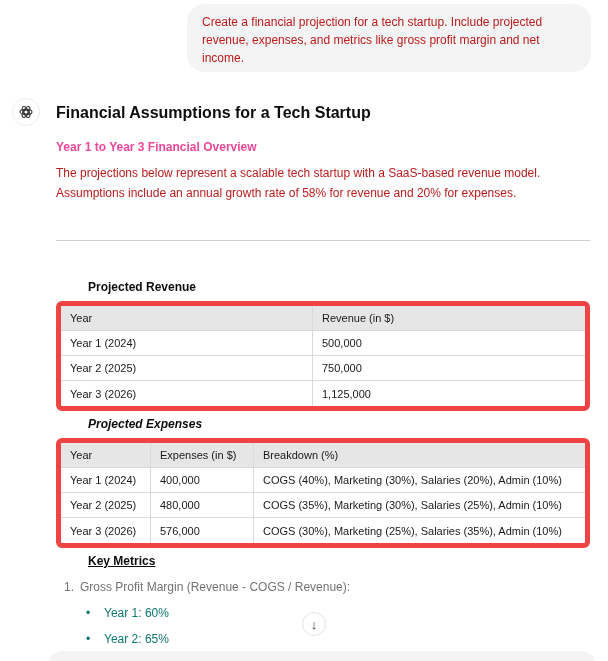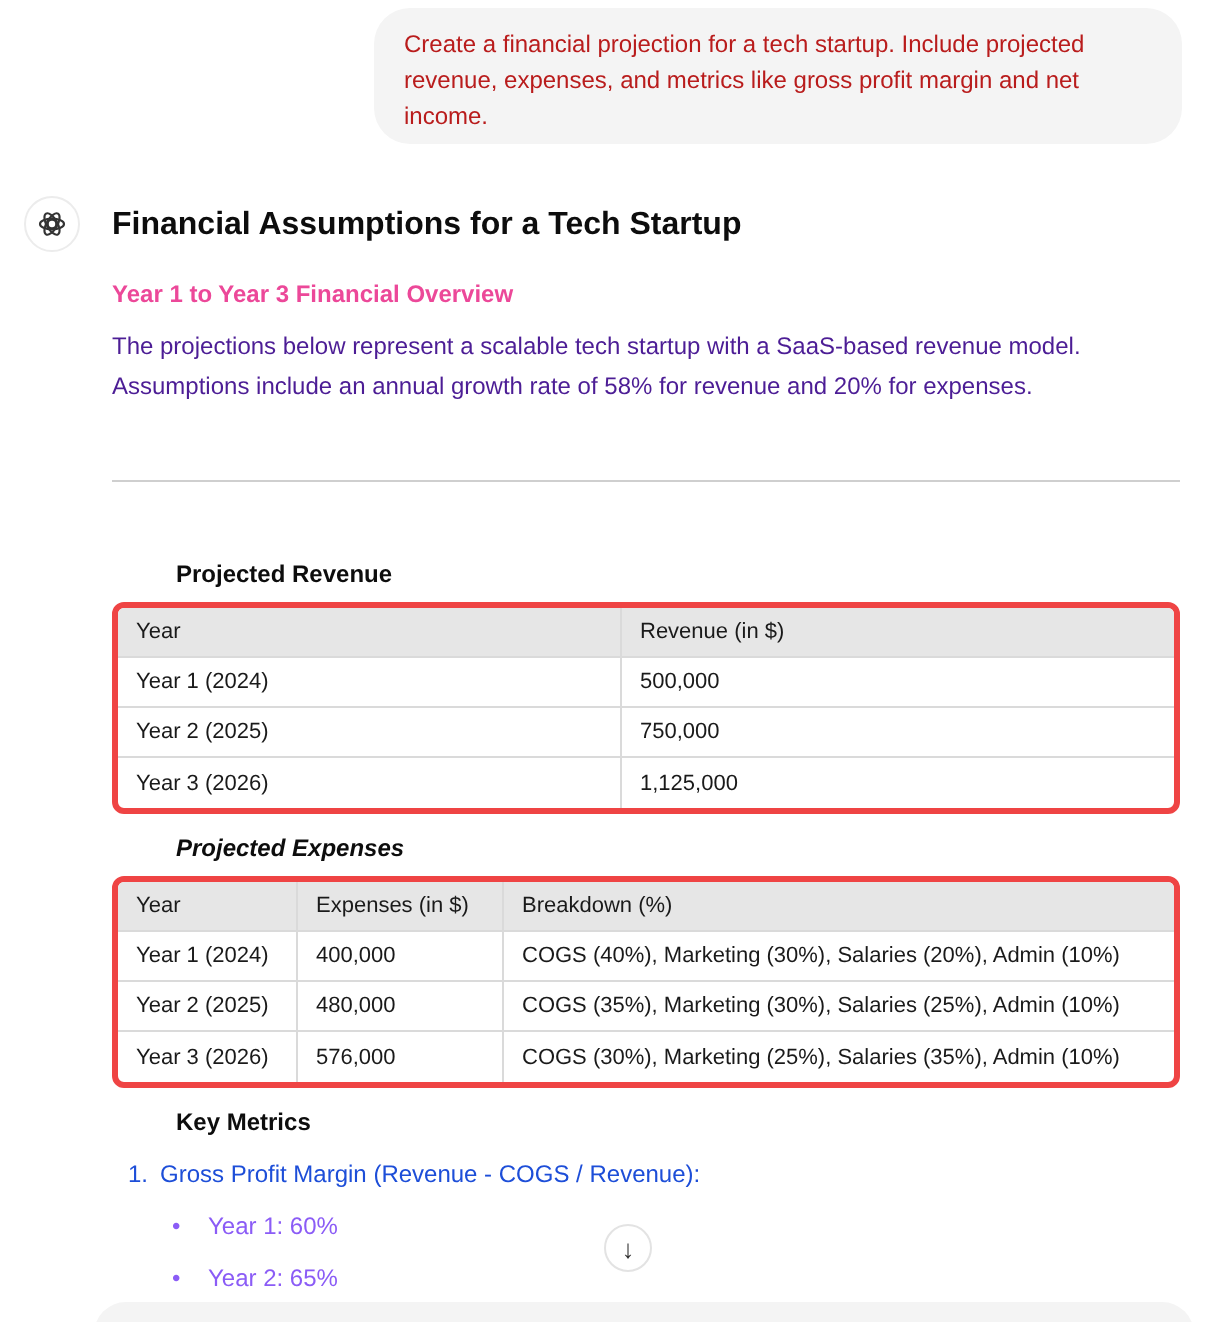--- a/index.html
+++ b/index.html
@@ -13,43 +13,43 @@
   }
 
   .assistant-avatar {
     position: absolute; left: 12px; top: 98px; width: 28px; height: 28px;
     border-radius: 50%; border: 1px solid #ececec; background: #fff;
     display: flex; align-items: center; justify-content: center;
   }
 
   .title { position: absolute; left: 56px; top: 104px; font-size: 16px; font-weight: bold; color: #0d0d0d; }
   .subtitle { position: absolute; left: 56px; top: 140px; font-size: 12px; font-weight: bold; color: #ec4899; }
-  .para { position: absolute; left: 56px; top: 163px; width: 534px; font-size: 12px; line-height: 20px; color: #4c1d95; }
+  .para { position: absolute; left: 56px; top: 163px; width: 534px; font-size: 12px; line-height: 20px; color: #b91c1c; }
   .divider { position: absolute; left: 56px; top: 240px; width: 534px; height: 1px; background: #cfcfcf; }
 
   .section-heading { position: absolute; left: 56px; font-size: 12px; font-weight: bold; color: #0d0d0d; padding-left: 32px; }
 
   table.data-table {
     position: absolute; left: 56px; width: 534px;
     border-collapse: separate; border-spacing: 0;
-    border: 3px solid #ef4444; border-radius: 6px; overflow: hidden;
+    border: 5px solid #ef4444; border-radius: 6px; overflow: hidden;
     font-size: 11px; color: #1a1a1a;
   }
   table.data-table th, table.data-table td {
     text-align: left; font-weight: normal; padding: 0 9px;
     height: 25px; border-bottom: 1px solid #dadada; border-right: 1px solid #dadada;
   }
   table.data-table th { background: #e6e6e6; }
   table.data-table tr:last-child td { border-bottom: none; }
   table.data-table th:last-child, table.data-table td:last-child { border-right: none; }
 
-  .metric-item { position: absolute; left: 64px; top: 580px; font-size: 12px; color: #1d4ed8; }
+  .metric-item { position: absolute; left: 64px; top: 580px; font-size: 12px; color: #737373; }
   .metric-item .num { display: inline-block; width: 16px; }
   .metric-item .label { font-weight: normal; }
-  .bullet { position: absolute; left: 86px; font-size: 12px; color: #8b5cf6; }
+  .bullet { position: absolute; left: 86px; font-size: 12px; color: #0f766e; }
   .bullet .dot { display: inline-block; width: 18px; }
 
   .scroll-down {
     position: absolute; left: 302px; top: 612px; width: 24px; height: 24px;
     border-radius: 50%; border: 1px solid #e3e3e3; background: #fff;
     display: flex; align-items: center; justify-content: center;
     font-size: 13px; color: #333;
   }
 
   .composer {
@@ -126,21 +126,21 @@
       <td>COGS (35%), Marketing (30%), Salaries (25%), Admin (10%)</td>
     </tr>
     <tr>
       <td>Year 3 (2026)</td>
       <td>576,000</td>
       <td>COGS (30%), Marketing (25%), Salaries (35%), Admin (10%)</td>
     </tr>
   </tbody>
 </table>
 
-<div class="section-heading" style="top:554px;">Key Metrics</div>
+<div class="section-heading" style="top:554px;text-decoration:underline;">Key Metrics</div>
 
 <div class="metric-item">
   <span class="num">1.</span><span class="label">Gross Profit Margin (Revenue - COGS / Revenue):</span>
 </div>
 <div class="bullet" style="top:606px;">
   <span class="dot">•</span><span>Year 1: 60%</span>
 </div>
 <div class="bullet" style="top:632px;">
   <span class="dot">•</span><span>Year 2: 65%</span>
 </div>

